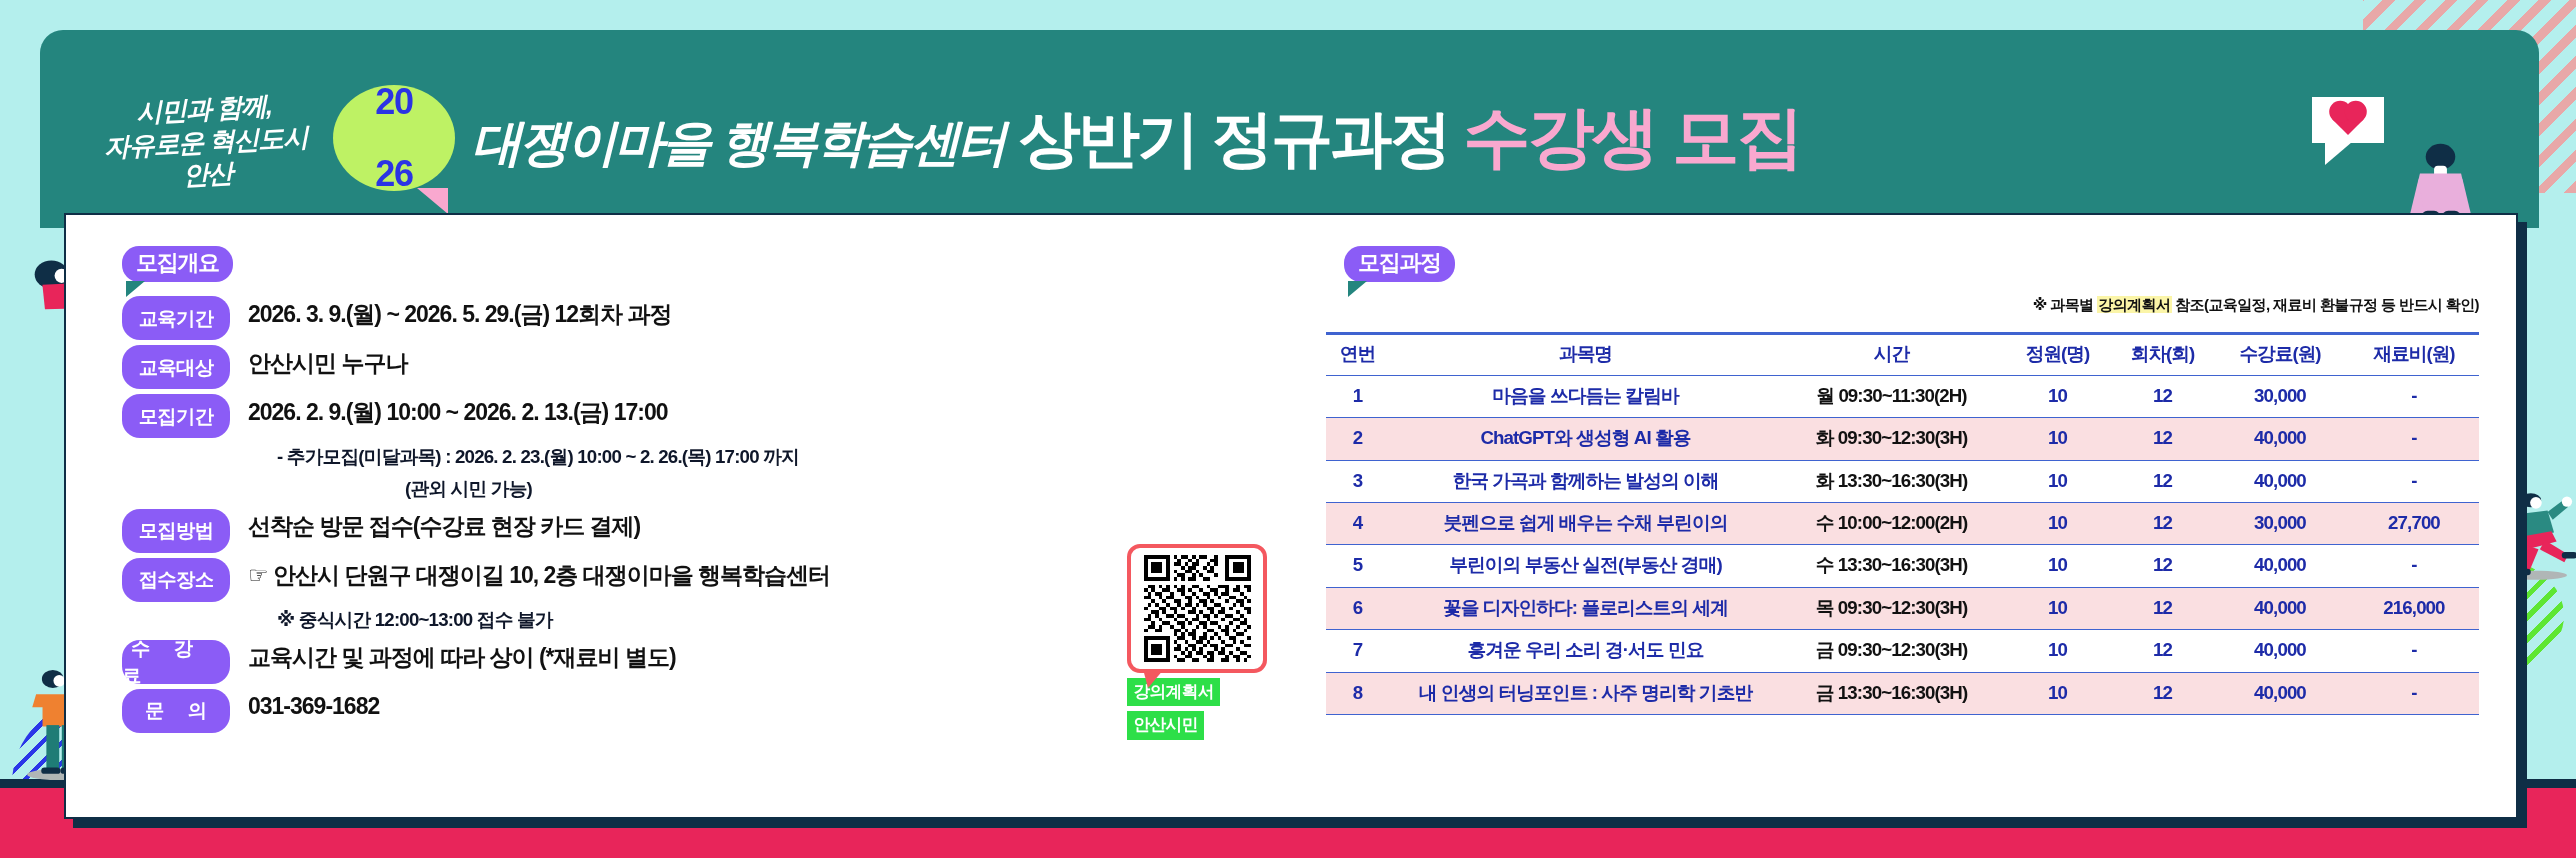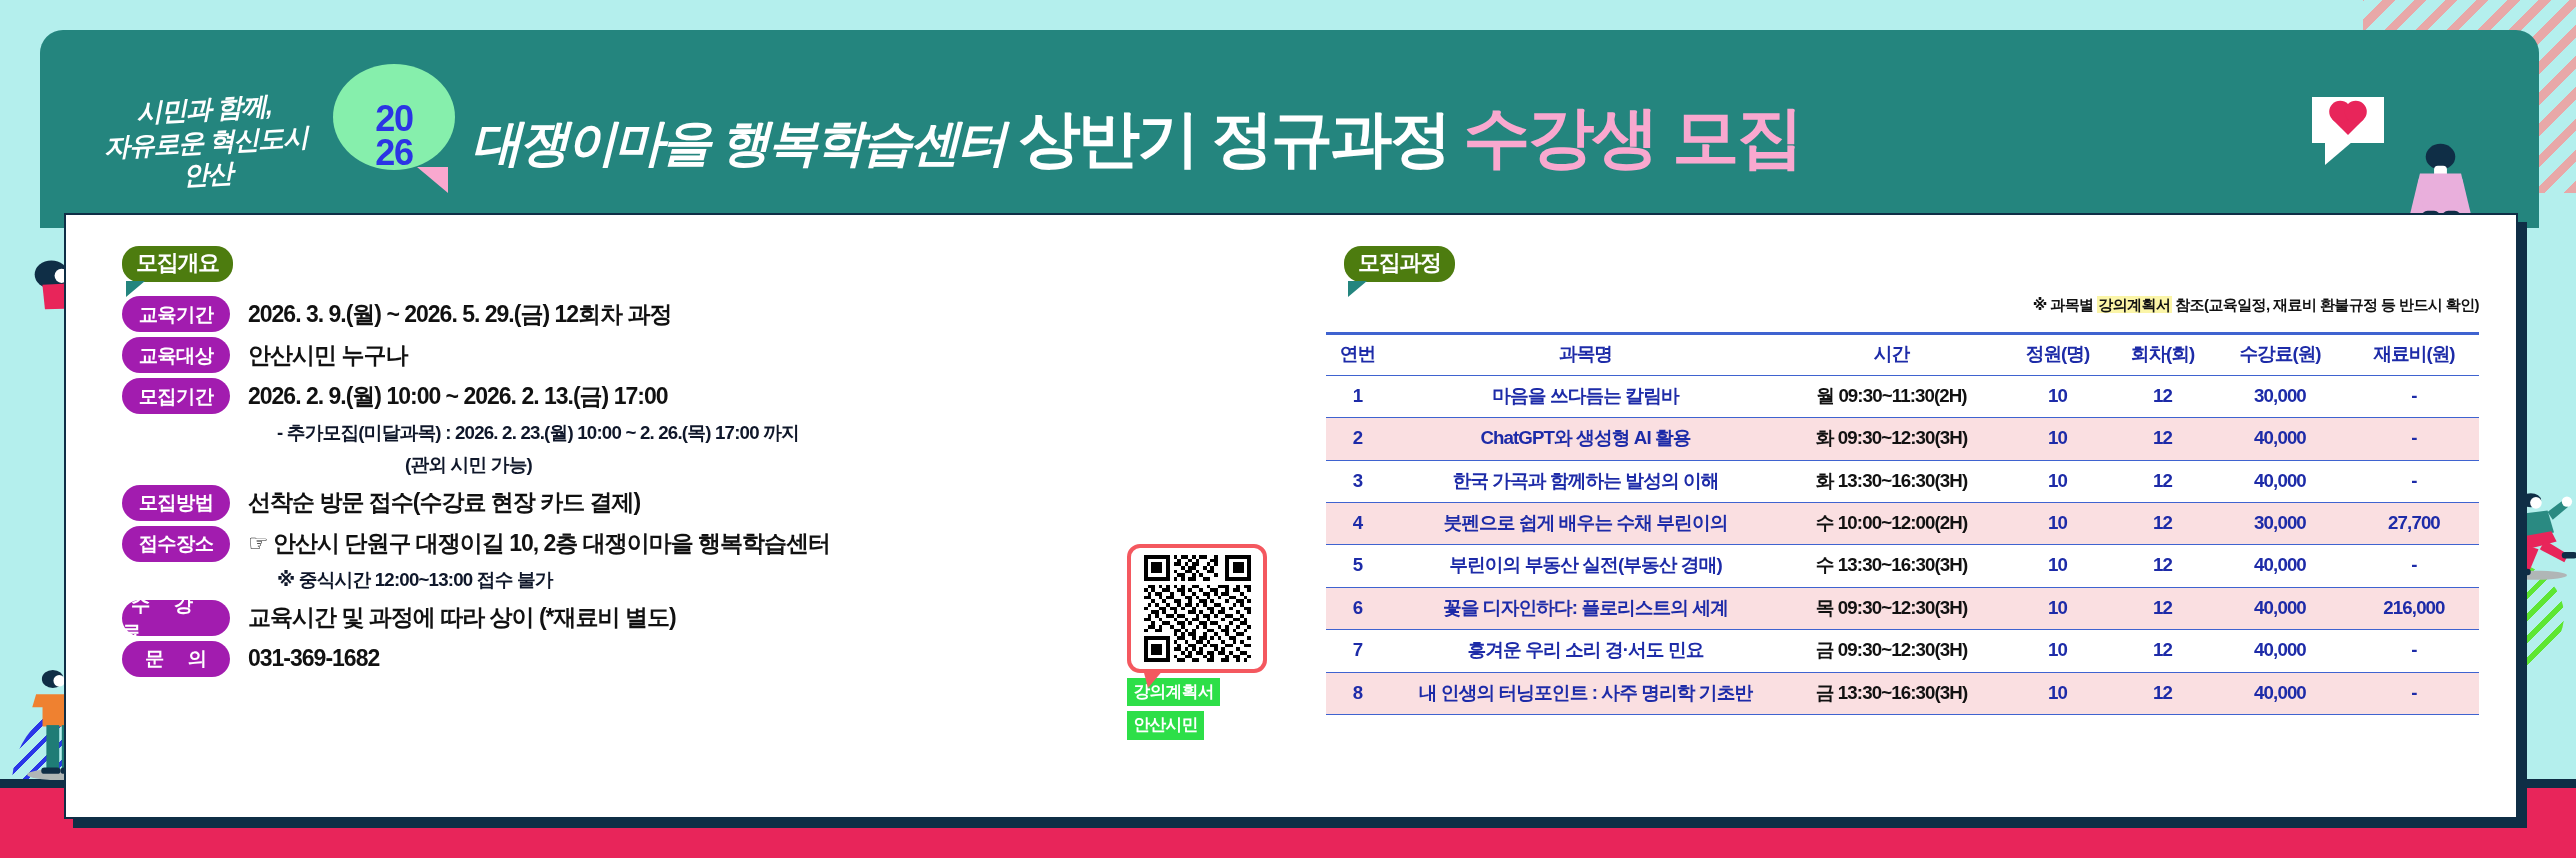--- a/index.html
+++ b/index.html
@@ -72,26 +72,26 @@
     font-size: 26px; line-height: 1.25;
     font-style: italic; font-weight: 700;
     letter-spacing: -1.3px;
     transform: rotate(-3deg);
     white-space: pre-line;
     text-align: center;
   }
 
   
   .year-bubble {
-    position: absolute; left: 293px; top: 34px;
+    position: absolute; left: 293px; top: 55px;
     width: 122px; height: 106px;
-    background: #86efac;
+    background: #bef264;
     border-radius: 50%;
     display: flex; flex-direction: column;
-    align-items: center; justify-content: flex-end;
+    align-items: center; justify-content: space-between;
   }
   .year-bubble::after {
     content: "";
     position: absolute; left: 75px; bottom: -23px;
     width: 0; height: 0;
     border-left: 9px solid transparent;
     border-right: 31px solid #f9a8cf;
     border-bottom: 26px solid transparent;
   }
   .year-bubble span {
@@ -148,21 +148,21 @@
     position: absolute; left: 64px; top: 213px;
     width: 2454px; height: 606px;
     background: #ffffff;
     border: 2.6px solid #0f2e46;
     box-shadow: 9px 9px 0 #0f2e46;
   }
 
   
   .flag {
     position: absolute;
-    background: #4d7c0f;
+    background: #8b5cf6;
     color: #ffffff;
     font-weight: 900;
     letter-spacing: -1.3px;
     border-radius: 17px;
     padding: 5.2px 14px 6.4px;
     font-size: 22px;
     line-height: 1.1;
   }
   .flag::after {
     content: "";
@@ -171,22 +171,22 @@
     border-left: 0 solid transparent;
     border-right: 19.3px solid transparent;
     border-top: 16.7px solid #24857e;
   }
 
   
   .info-block { position: absolute; left: 122px; top: 296px; width: 986px; }
   .info-row { display: flex; align-items: flex-start; margin-bottom: 5.2px; min-height: 33px; }
   .pill {
     flex: 0 0 auto;
-    width: 108px; height: 36px;
-    background: #a21caf;
+    width: 108px; height: 44px;
+    background: #8b5cf6;
     color: #ffffff;
     border-radius: 18px;
     font-weight: 900; font-size: 19.3px;
     letter-spacing: -0.6px;
     display: flex; align-items: center; justify-content: center;
     margin-right: 18px;
   }
   .pill.spaced { letter-spacing: 9px; text-indent: 9px; }
   .info-val {
     color: #111111;

